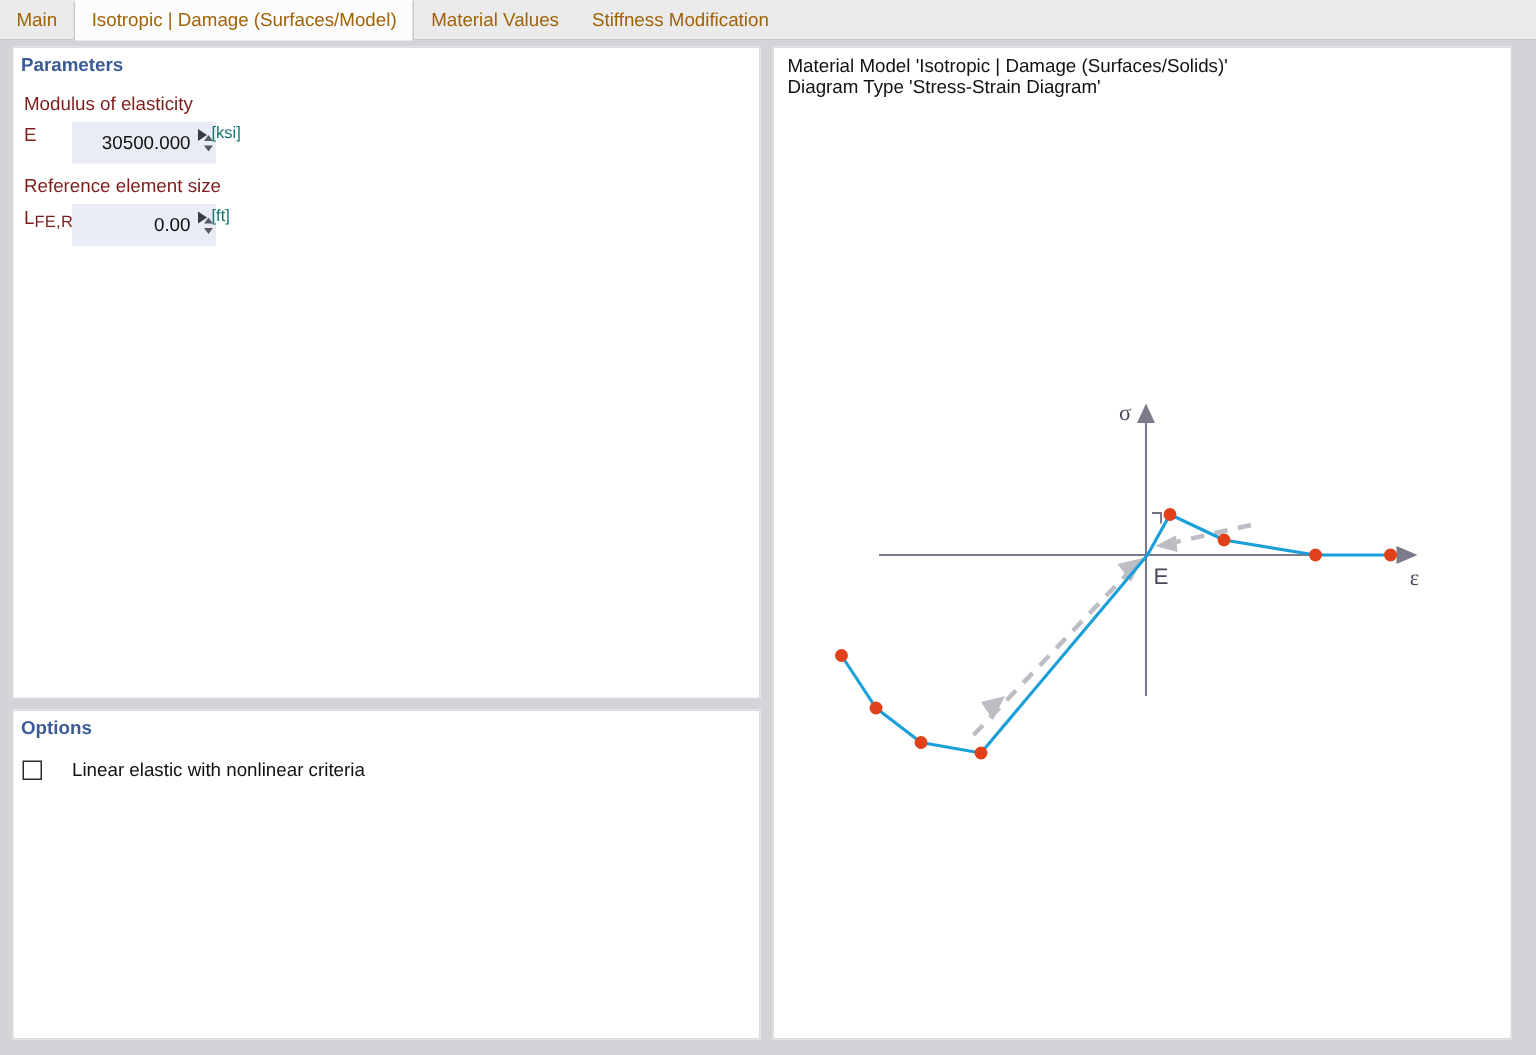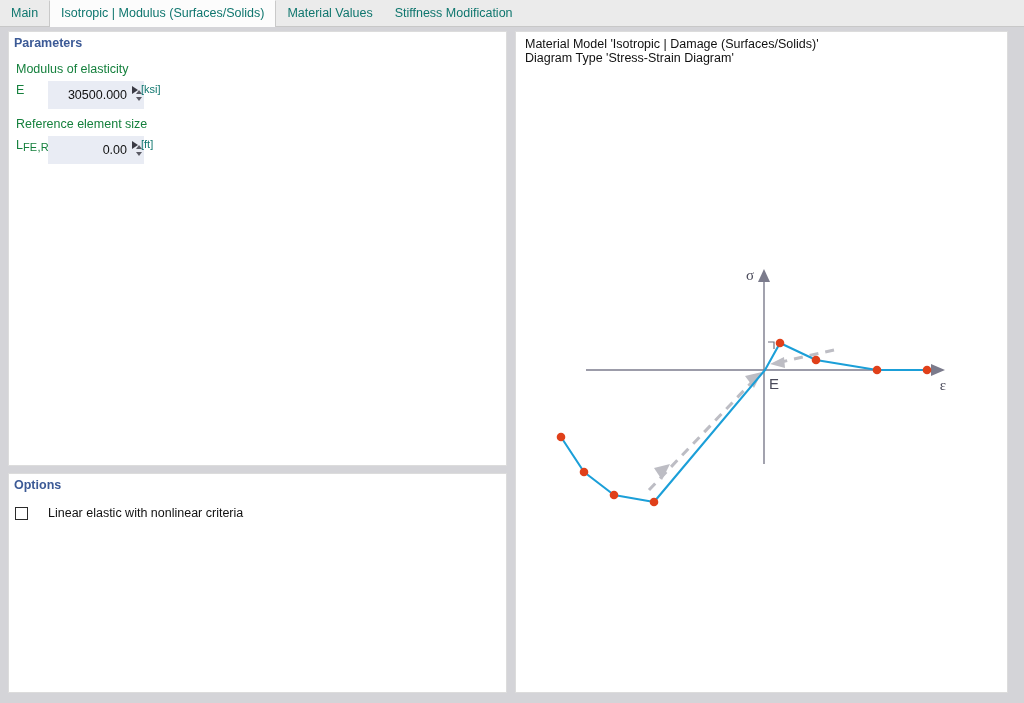--- a/index.html
+++ b/index.html
@@ -27,21 +27,21 @@
     border-bottom: 1px solid #c8c8c8;
     box-sizing: border-box;
     display: flex;
     align-items: stretch;
   }
   .tab {
     display: flex;
     align-items: center;
     padding: 0 11px;
     font-size: 12.5px;
-    color: #0f766e;
+    color: #a16207;
     background: transparent;
     border: none;
     box-sizing: border-box;
     white-space: nowrap;
     cursor: default;
     line-height: 1;
   }
   .tab.active {
     background: #fcfcfc;
     border-left: 1px solid #c9c9c9;
@@ -74,21 +74,21 @@
   .group-title {
     position: absolute;
     color: #3c5a96;
     font-size: 12.5px;
     font-weight: bold;
   }
 
   .field-label {
     position: absolute;
     font-size: 12.5px;
-    color: #15803d;
+    color: #7f1d1d;
     white-space: nowrap;
   }
   .sub {
     font-size: 11px;
     vertical-align: baseline;
     position: relative;
     top: 2px;
     letter-spacing: 0.2px;
   }
 
@@ -181,21 +181,21 @@
   #diagram-svg {
     position: absolute;
     left: 0; top: 0;
   }
 </style>
 </head>
 <body>
 
 <div id="tabstrip">
   <div class="tab">Main</div>
-  <div class="tab active">Isotropic | Modulus (Surfaces/Solids)</div>
+  <div class="tab active">Isotropic | Damage (Surfaces/Model)</div>
   <div class="tab">Material Values</div>
   <div class="tab">Stiffness Modification</div>
 </div>
 
 <div id="params-panel">
 
   <div class="group-title" style="left:5px; top:4px;">Parameters</div>
 
   <div class="field-label" style="left:7px; top:30px;">Modulus of elasticity</div>
 

